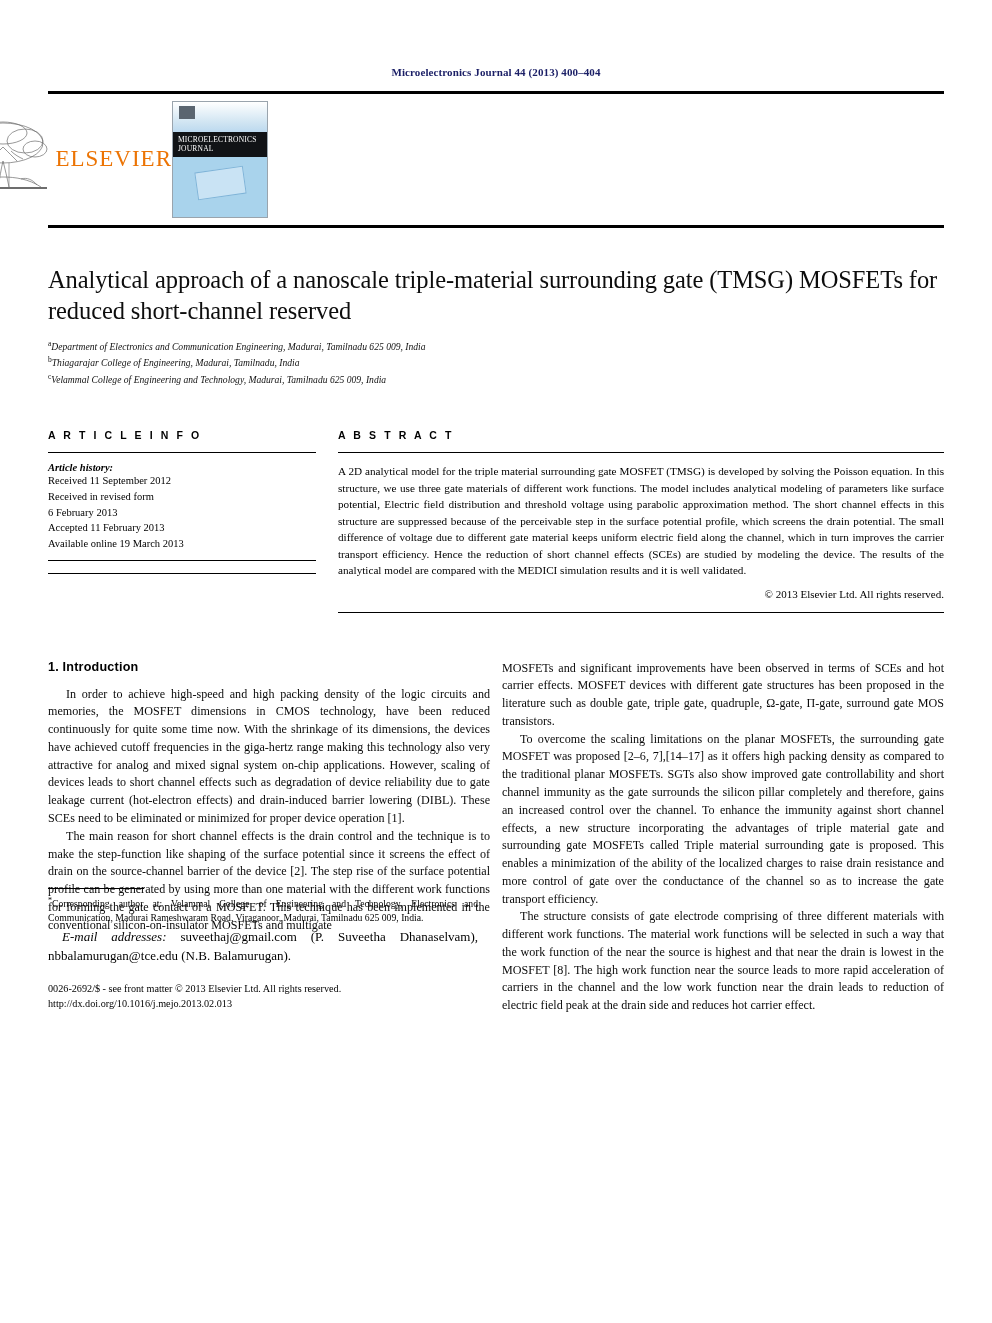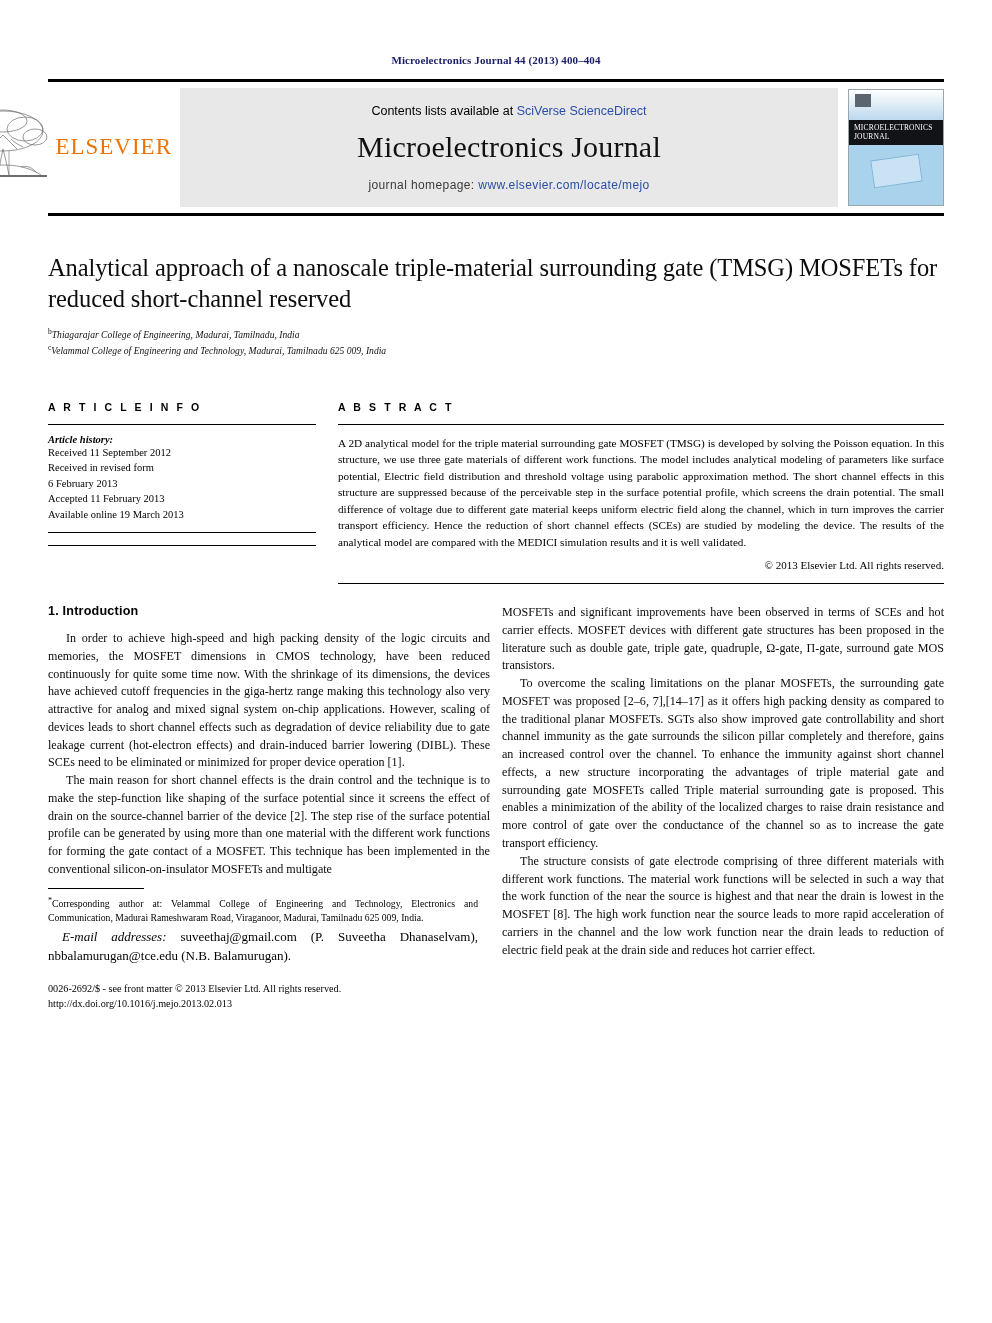--- a/index.html
+++ b/index.html
@@ -13,21 +13,21 @@
     font-family: "Liberation Serif", serif;
     color: #000000;
     position: relative;
     overflow: hidden;
   }
   .page {
     position: relative;
     width: 992px;
     height: 1043px;
     box-sizing: border-box;
-    padding: 4px 48px;
+    padding: 16px 48px;
   }
 
   
   .running-head {
     text-align: center;
     font-family: "Liberation Serif", serif;
     font-weight: bold;
     font-size: 11px;
     color: #1b1f66;
     padding-top: 50px;
@@ -223,21 +223,21 @@
   }
   .info-bottom-rule {
     border-top: 1px solid #000;
     margin-top: 12px;
   }
 
   
   .body-cols {
     display: flex;
     gap: 12px;
-    margin-top: 20px;
+    margin-top: 47px;
   }
   .bcol { flex: 1 1 0; width: 0; }
   .sec-title {
     font-family: "Liberation Sans", sans-serif;
     font-weight: bold;
     font-size: 12.6px;
     margin: 0 0 12px 0;
     letter-spacing: .2px;
   }
   p.body-p {
@@ -320,29 +320,20 @@
           <rect x="8" y="70" width="88" height="2" fill="#6d6d6d"></rect>
           <g stroke="#6d6d6d" stroke-width="0.6" fill="none">
             <path d="M46 70 L46 46"></path>
               <path d="M58 70 L58 46"></path>
           </g>
         </svg>
       </span>
       <span class="elsevier-word">ELSEVIER</span>
     </div>
 
-    <div class="journal-band">
-      <div class="contents-line">
-        <span>Contents lists available at </span><span class="sd-link">SciVerse ScienceDirect</span>
-      </div>
-      <div class="journal-name">Microelectronics Journal</div>
-      <div class="homepage-line">
-        <span>journal homepage: </span><span class="url">www.elsevier.com/locate/mejo</span>
-      </div>
-    </div>
 
     <div class="cover-thumb">
       <div class="cover-top">
         <div class="cover-els"></div>
       </div>
       <div class="cover-black">
         <div>MICROELECTRONICS</div>
         <div>JOURNAL</div>
       </div>
       <div class="cover-art">
@@ -350,20 +341,21 @@
       </div>
     </div>
 
   </div>
 
   <div class="title-block">
     <h1 class="art-title">Analytical approach of a nanoscale triple-material surrounding gate (TMSG) MOSFETs for reduced short-channel reserved</h1>
 
 
     <div class="affils">
+      <div class="affil"><sup>a</sup><span>Department of Electronics and Communication Engineering, Madurai, Tamilnadu 625 009, India</span></div>
       <div class="affil"><sup>b</sup><span>Thiagarajar College of Engineering, Madurai, Tamilnadu, India</span></div>
       <div class="affil"><sup>c</sup><span>Velammal College of Engineering and Technology, Madurai, Tamilnadu 625 009, India</span></div>
     </div>
   </div>
 
   <div class="info-abstract">
 
     <div class="col-info">
       <div class="sec-head">A R T I C L E   I N F O</div>
       <div class="rule"></div>

